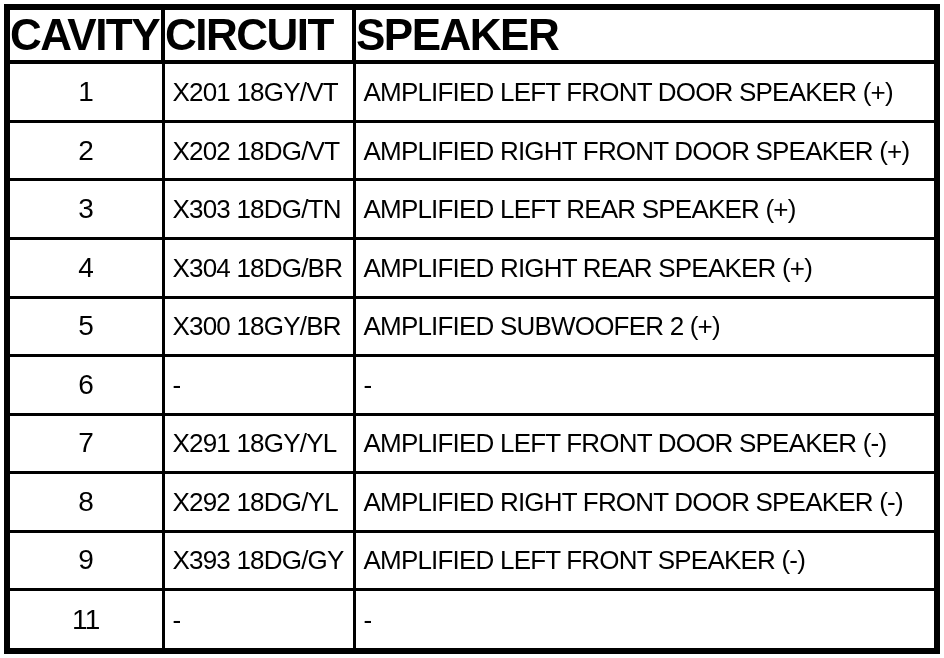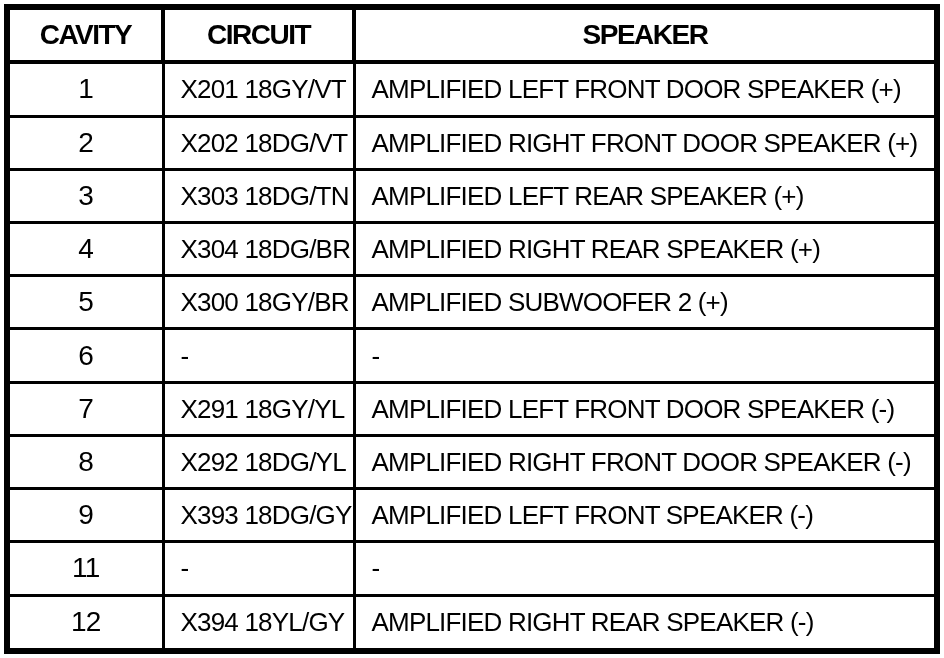--- a/index.html
+++ b/index.html
@@ -23,35 +23,35 @@
     background: #ffffff;
     color: #000000;
     font-family: "Liberation Sans", sans-serif;
   }
   col.col-cavity   { width: 156px; }
   col.col-circuit  { width: 191px; }
   col.col-function { width: 583px; }
 
   table.pinout th {
     border: 4px solid #000000;
-    font-size: 28px;
+    font-size: 44px;
     font-weight: bold;
     letter-spacing: -1.5px;
-    text-align: center;
+    text-align: left;
     vertical-align: middle;
     padding: 0;
     height: 50px;
     line-height: 1;
   }
   table.pinout td {
     border: 3px solid #000000;
     font-size: 26px;
     letter-spacing: -0.8px;
     vertical-align: middle;
-    padding: 0 2px 0 16px;
+    padding: 0 2px 0 8px;
     white-space: nowrap;
     overflow: hidden;
     line-height: 1;
   }
   table.pinout td.cavity {
     text-align: center;
     font-size: 28px;
     padding: 0;
   }
 </style>
@@ -116,20 +116,15 @@
         <tr>
           <td class="cavity">9</td>
           <td class="circuit">X393 18DG/GY</td>
           <td class="function">AMPLIFIED LEFT FRONT SPEAKER (-)</td>
         </tr>
         <tr>
           <td class="cavity">11</td>
           <td class="circuit">-</td>
           <td class="function">-</td>
         </tr>
-        <tr>
-          <td class="cavity">12</td>
-          <td class="circuit">X394 18YL/GY</td>
-          <td class="function">AMPLIFIED RIGHT REAR SPEAKER (-)</td>
-        </tr>
       </tbody>
   </table>
 </div>
 
 </body></html>

